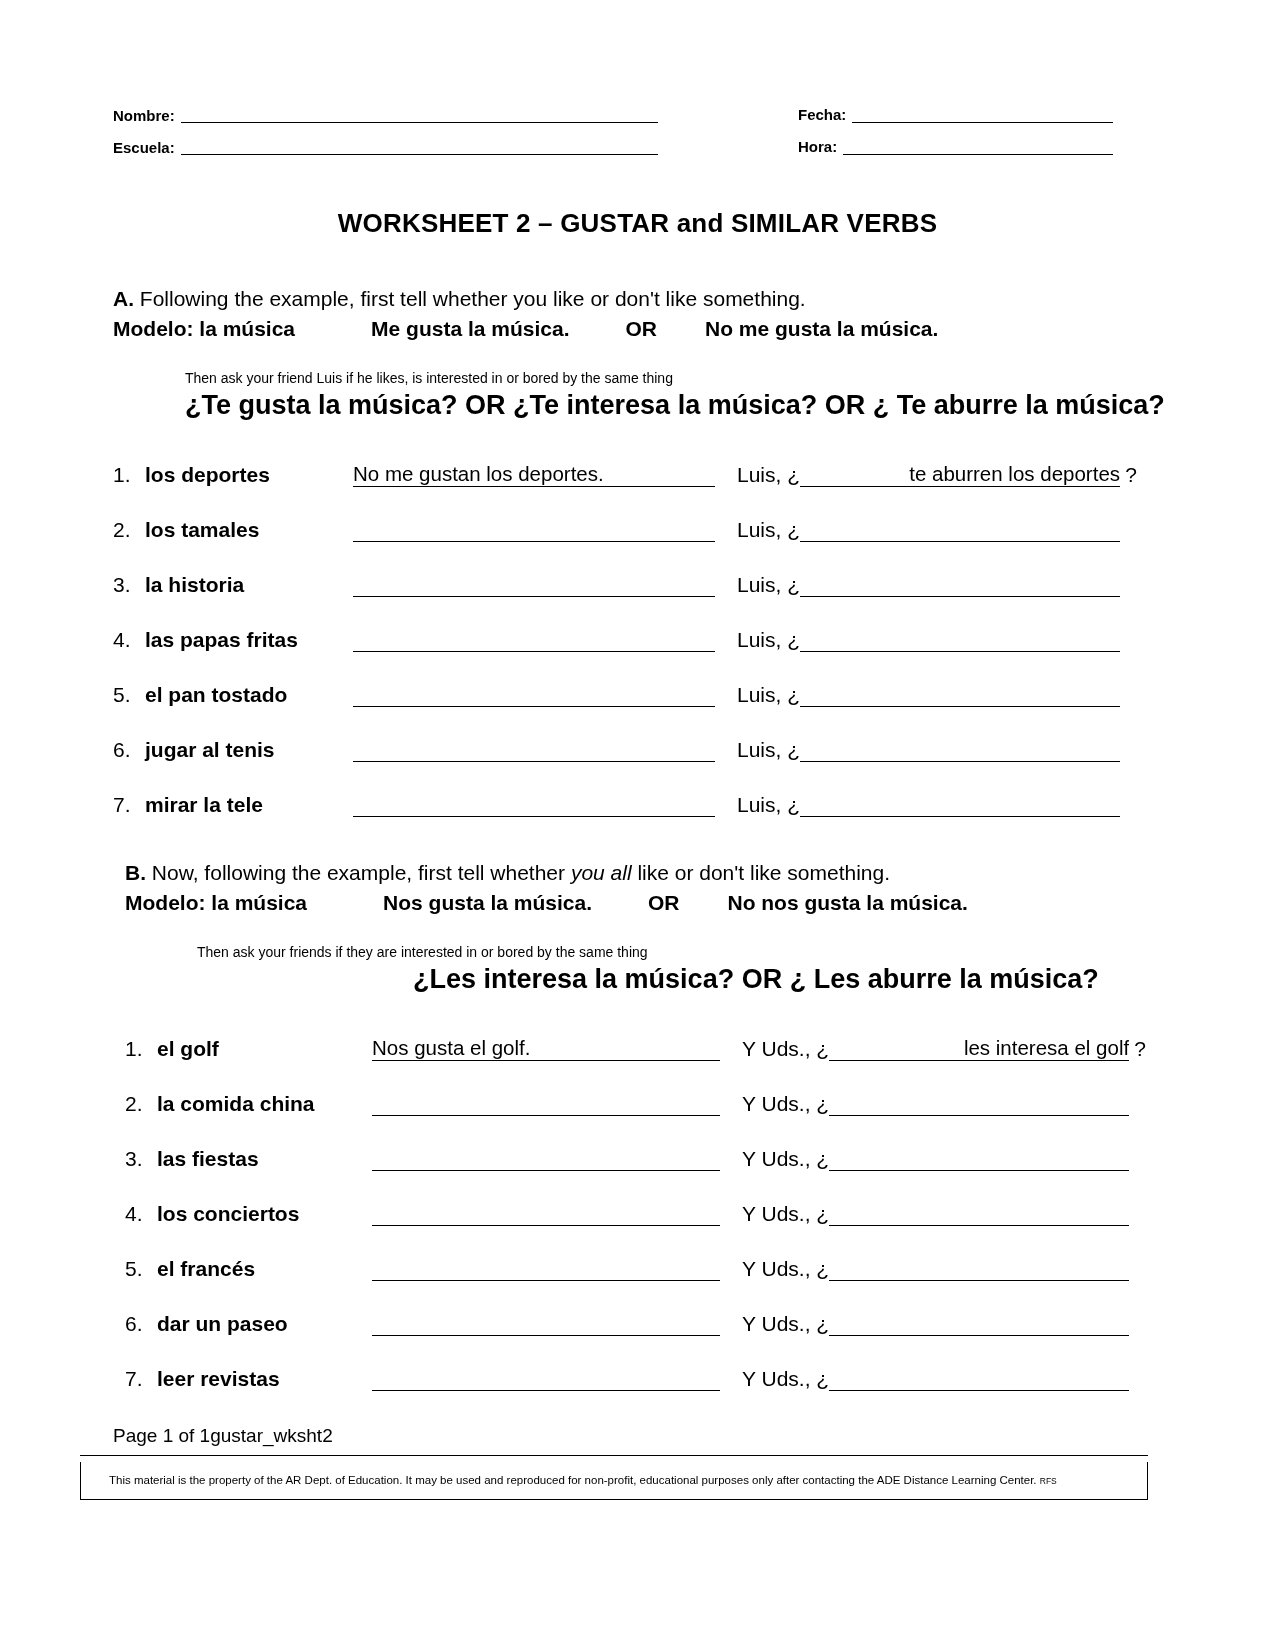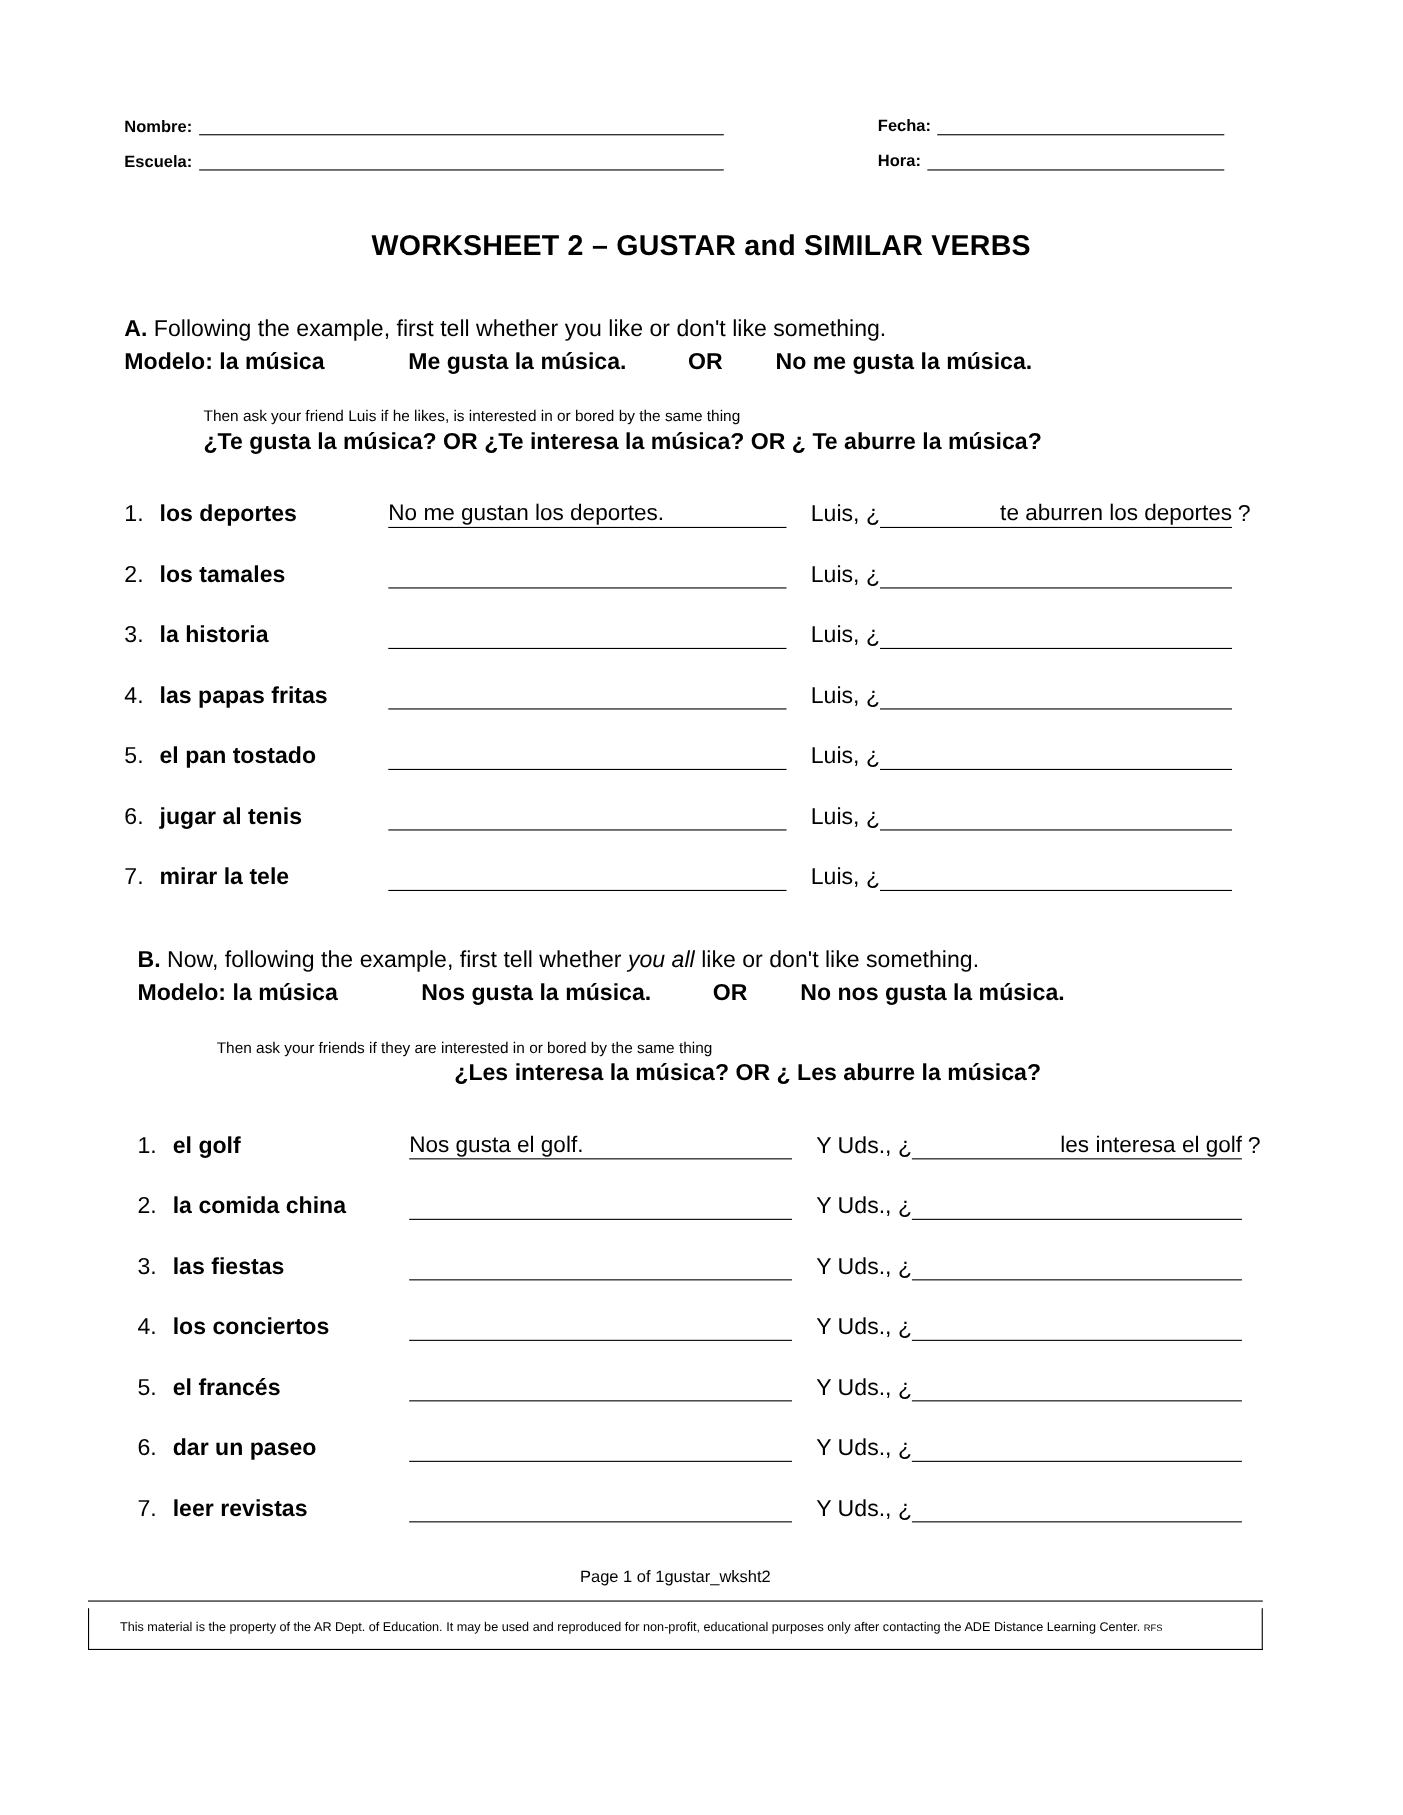--- a/index.html
+++ b/index.html
@@ -97,21 +97,21 @@
   .modelo .sp2 { display: inline-block; width: 56px; }
   .modelo .sp3 { display: inline-block; width: 48px; }
 
   .ask-line {
     font-size: 14px;
     margin-top: 28px;
     padding-left: 72px;
     white-space: nowrap;
   }
   .ask-examples {
-    font-size: 21px;
+    font-size: 27px;
     font-weight: bold;
     margin-top: 4px;
     padding-left: 72px;
     white-space: nowrap;
   }
   .ask-examples.indent-b {
     padding-left: 288px;
   }
 
   
@@ -187,22 +187,22 @@
   #section-b .left-group { display: flex; align-items: flex-end; flex: 0 0 595px; }
   #section-b .right-group { display: flex; align-items: flex-end; flex: 1 1 auto; }
 
   
   .footer-line {
     position: absolute;
     left: 113px;
     top: 1425px;
     width: 1002px;
     display: flex;
-    justify-content: center;
-    font-size: 15px;
+    justify-content: flex-start;
+    font-size: 19px;
   }
   .footer-rule {
     position: absolute;
     left: 80px;
     top: 1455px;
     width: 1068px;
     border-top: 1.5px solid #000;
   }
   .copyright-box {
     position: absolute;

